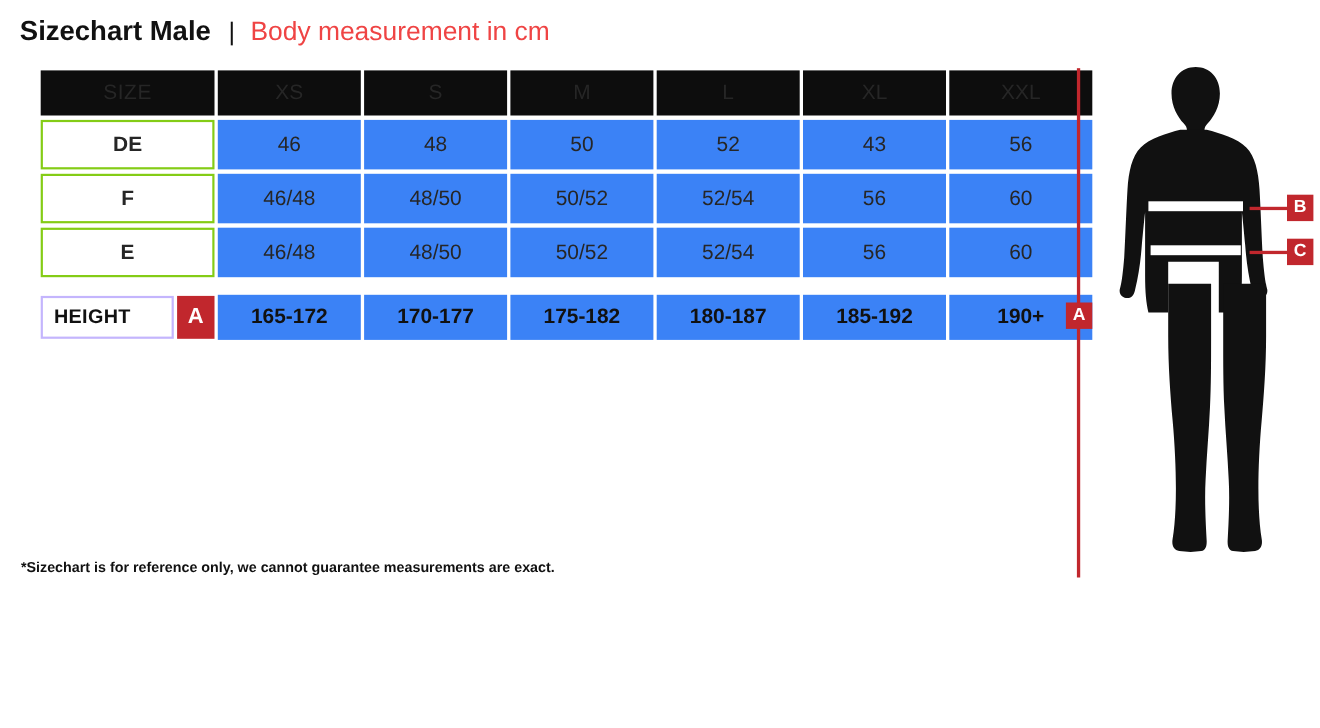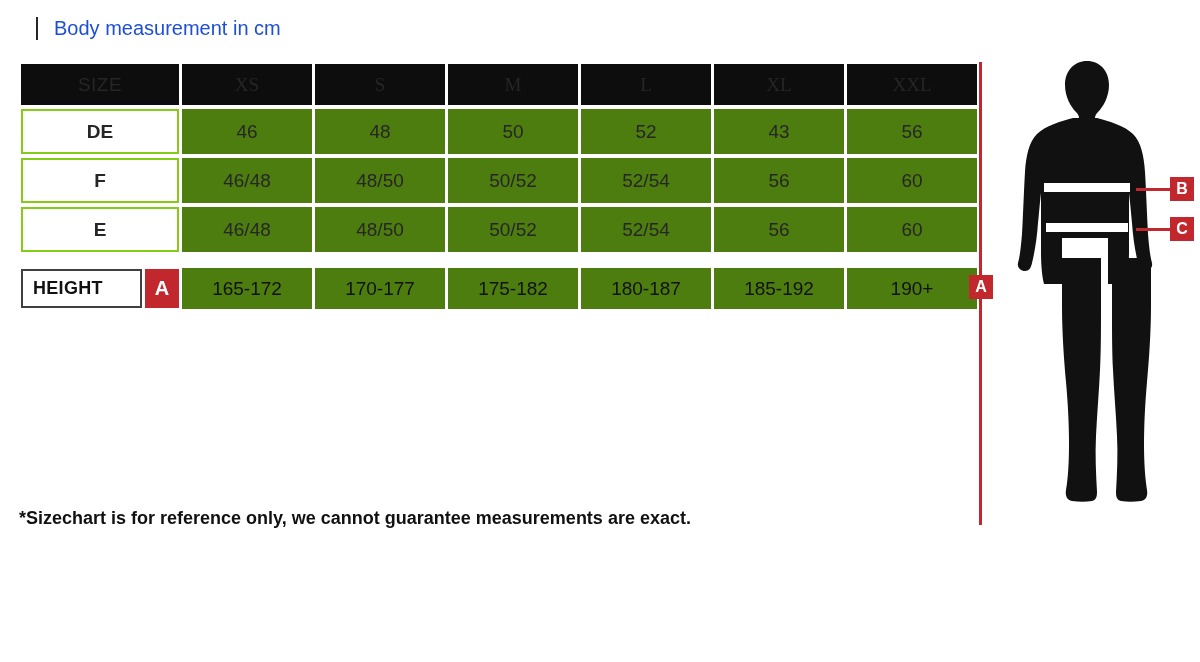--- a/index.html
+++ b/index.html
@@ -38,29 +38,29 @@
     letter-spacing: 0px;
     color: #111111;
   }
   .title-sep {
     font-size: 23px;
     font-weight: normal;
     color: #111111;
     padding: 0 14px 0 16px;
   }
   .title-sub {
-    font-size: 20px;
+    font-size: 24px;
     font-weight: normal;
-    color: #1d4ed8;
+    color: #ef4444;
   }
 
   
   .table-wrap {
     position: absolute;
-    left: 18px;
+    left: 34px;
     top: 60px;
     width: 948px;
   }
   table.size-table {
     border-collapse: separate;
     border-spacing: 3px 4px;
     width: 948px;
     table-layout: fixed;
   }
   table.size-table td {
@@ -71,55 +71,54 @@
     color: #262626;
   }
   
   col.c-label { width: 158px; }
   col.c-data  { width: 130px; }
 
   .hdr-black {
     background: #0d0d0d;
     color: #ffffff;
     font-size: 19px;
-    font-family: Liberation Serif, serif;
   }
   .hdr-size {
     background: #0d0d0d;
     color: #ffffff;
     font-size: 19px;
     letter-spacing: 0.5px;
   }
   .country-cell {
     background: #ffffff;
     border: 2px solid #84cc16;
     color: #c1272d;
     font-weight: bold;
     font-size: 20px;
   }
   .data-cell {
-    background: #4d7c0f;
+    background: #3b82f6;
     color: #2b2b2b;
     font-size: 19px;
   }
   .data-cell.bold {
-    font-weight: normal;
+    font-weight: bold;
     color: #111111;
   }
 
   
   .meas-label-wrap {
     display: flex;
     align-items: stretch;
     height: 39px;
     width: 158px;
   }
   .meas-label {
     flex: 1 1 auto;
-    border: 2px solid #404040;
+    border: 2px solid #c4b5fd;
     background: #ffffff;
     display: flex;
     align-items: center;
     justify-content: flex-start;
     padding-left: 10px;
     font-weight: bold;
     font-size: 18px;
     color: #111111;
     box-sizing: border-box;
     letter-spacing: 0.3px;
@@ -134,21 +133,21 @@
     align-items: center;
     justify-content: center;
     margin-left: 3px;
   }
   td.nopad { padding: 0; }
 
   .footnote {
     position: absolute;
     left: 19px;
     top: 508px;
-    font-size: 18px;
+    font-size: 13px;
     font-weight: bold;
     color: #111111;
   }
 
   
   .figure-area {
     position: absolute;
     left: 966px;
     top: 55px;
     width: 234px;
@@ -230,20 +229,21 @@
     left: 26px;
     top: 0px;
   }
 </style>
 </head>
 <body>
 
 <div class="page">
 
   <div class="title-row">
+    <span class="title-main">Sizechart Male</span>
     <span class="title-sep">|</span>
     <span class="title-sub">Body measurement in cm</span>
   </div>
 
   <div class="table-wrap">
     <table class="size-table">
       <colgroup>
         <col class="c-label">
         <col class="c-data">
           <col class="c-data">

